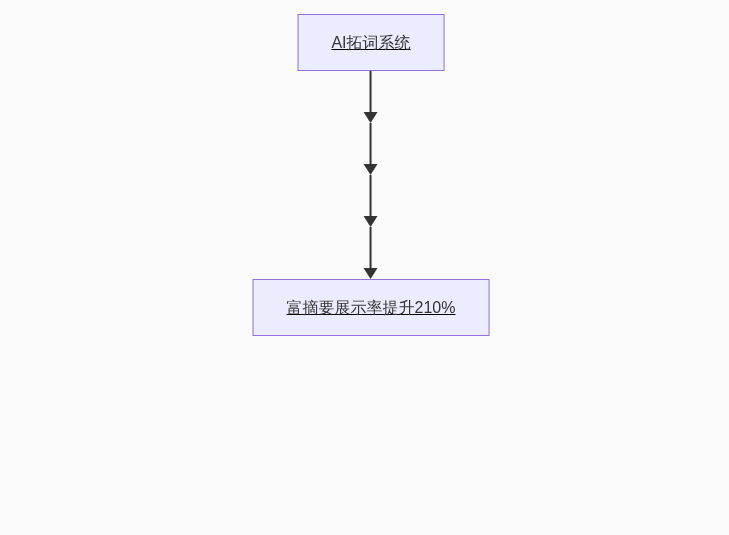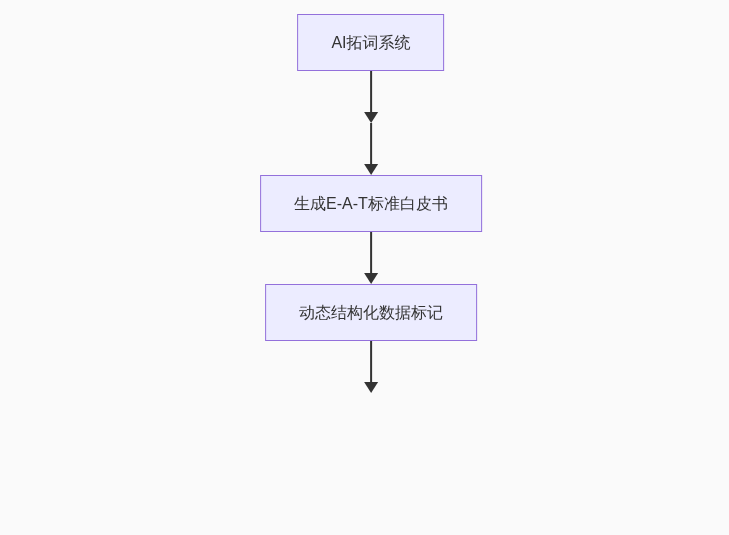--- a/index.html
+++ b/index.html
@@ -30,20 +30,21 @@
   .node {
     box-sizing: border-box;
     height: 57px;
     padding: 4px 33px;
     background: #ececff;
     border: 1.5px solid #9370db;
     display: flex;
     align-items: center;
     justify-content: center;
     white-space: nowrap;
+    text-decoration: underline;
   }
   .node .label {
     font-size: 16px;
     line-height: 19px;
     color: #333333;
   }
   .arrow {
     height: 52px;
     display: flex;
     flex-direction: column;
@@ -77,33 +78,30 @@
       <div class="shaft"></div>
       <div class="head"></div>
     </div>
 
 
     <div class="arrow">
       <div class="shaft"></div>
       <div class="head"></div>
     </div>
 
-    <div class="node">
-      <span class="label">生成E-A-T标准白皮书</span>
+
+    <div class="arrow">
+      <div class="shaft"></div>
+      <div class="head"></div>
     </div>
+
 
     <div class="arrow">
       <div class="shaft"></div>
       <div class="head"></div>
     </div>
 
     <div class="node">
-      <span class="label">动态结构化数据标记</span>
+      <span class="label">富摘要展示率提升210%</span>
     </div>
-
-    <div class="arrow">
-      <div class="shaft"></div>
-      <div class="head"></div>
-    </div>
-
 
   </div>
 </div>
 
 </body></html>

